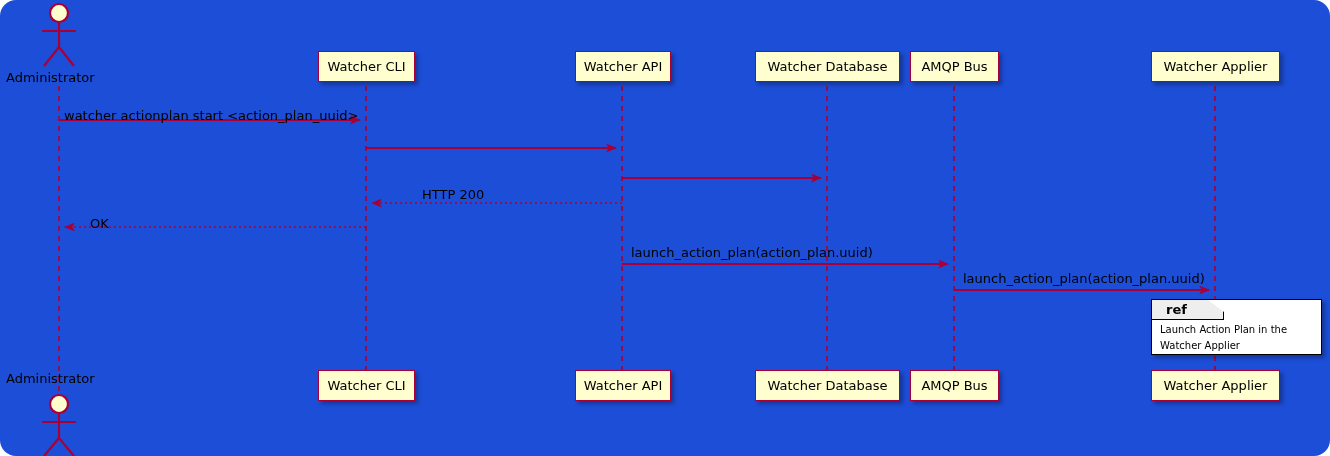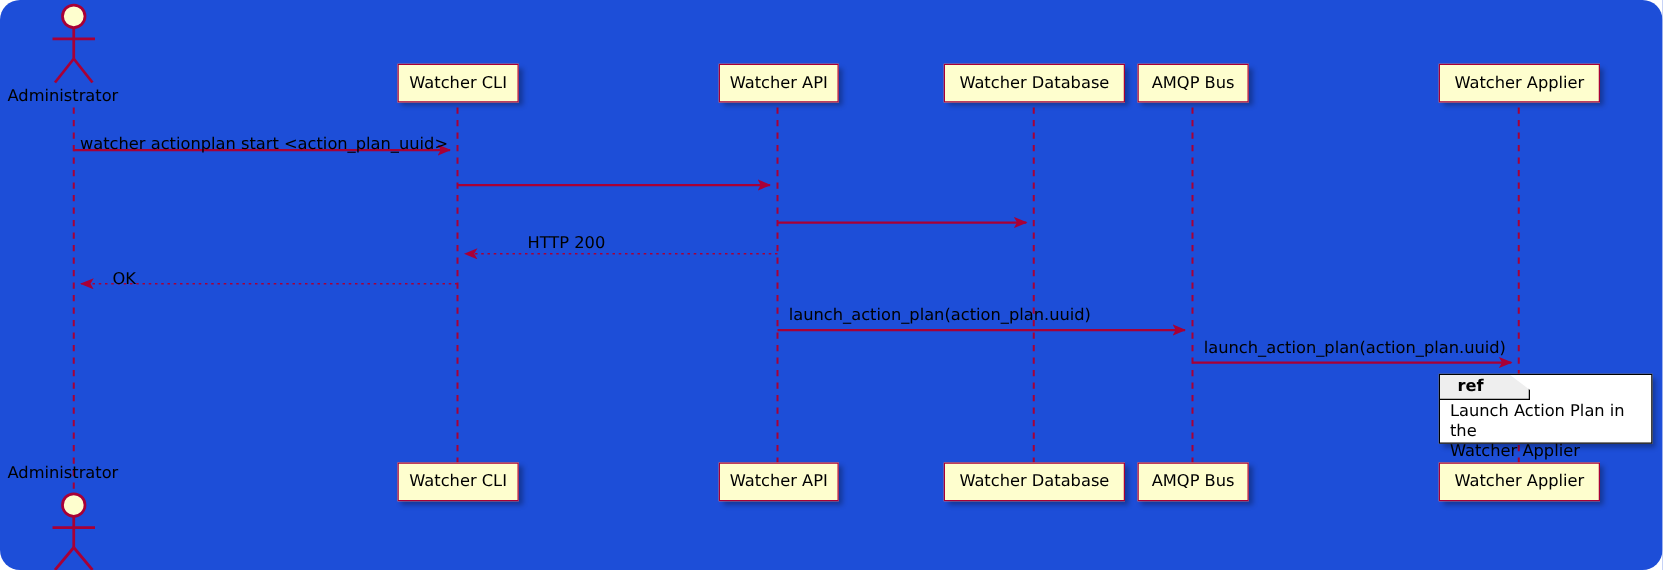--- a/index.html
+++ b/index.html
@@ -79,21 +79,21 @@
     display: flex;
     align-items: center;
     padding-left: 14px;
     box-sizing: border-box;
   }
   .ref-body {
     position: absolute;
     left: 8px;
     top: 22px;
     right: 6px;
-    font-size: 13px;
+    font-size: 10px;
     line-height: 16px;
     color: #000000;
   }
 </style>
 </head>
 <body>
 
 <div id="diagram">
 
   <svg class="layer" width="1330" height="456" viewBox="0 0 1330 456" xmlns="http://www.w3.org/2000/svg">

